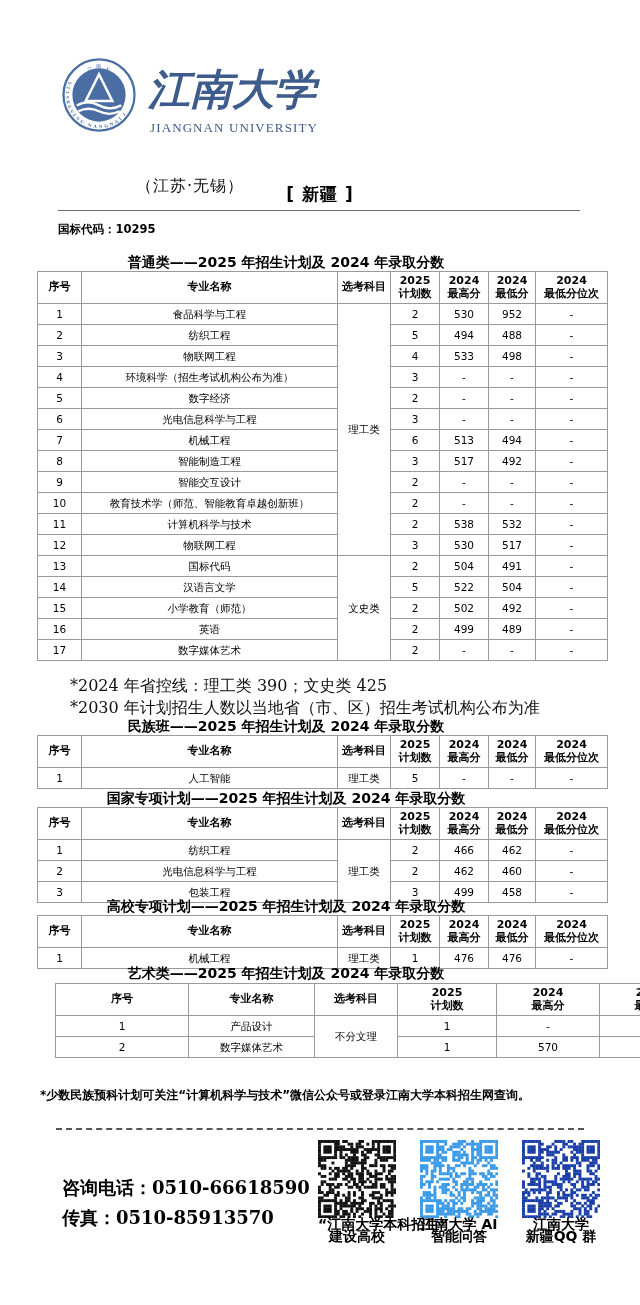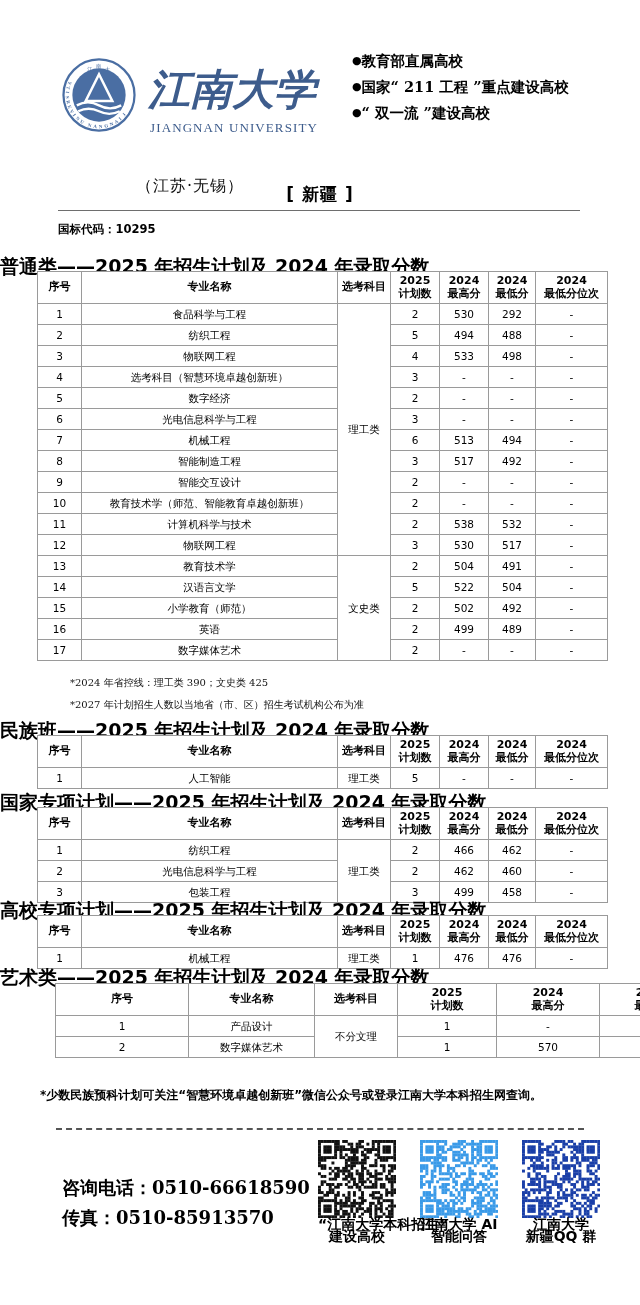--- a/index.html
+++ b/index.html
@@ -55,23 +55,23 @@
     border-top:1.6px solid #6e6e6e;
   }
   .code{
     position:absolute;left:58px;top:222px;
     font-family:"DejaVu Sans","Liberation Sans",sans-serif;
     font-weight:bold;font-size:11.5px;color:#000;
   }
 
   
   .sec-title{
-    position:absolute;width:572px;left:0;text-align:left;
+    position:absolute;width:572px;left:0;text-align:center;
     font-family:"DejaVu Sans","Liberation Sans",sans-serif;
-    font-weight:bold;font-size:19px;color:#000;white-space:nowrap;
+    font-weight:bold;font-size:14px;color:#000;white-space:nowrap;
   }
 
   
   table.t{
     position:absolute;border-collapse:collapse;
     table-layout:fixed;
     background:#fff;
   }
   table.t td,table.t th{
     border:1px solid #9a9a9a;
@@ -87,21 +87,21 @@
   table.t td{font-weight:normal;}
   table.t tr{height:21px;}
   table.t tr.hrow{height:32px;}
   .outer{border:1.4px solid #6f6f6f;}
   .cat{font-size:11px;}
 
   
   .note{
     position:absolute;left:70px;
     font-family:"DejaVu Serif","Liberation Serif",serif;
-    font-size:10px;color:#111;white-space:nowrap;
+    font-size:16px;color:#111;white-space:nowrap;
   }
   .footnote{
     position:absolute;left:40px;
     font-family:"DejaVu Sans","Liberation Sans",sans-serif;
     font-weight:bold;font-size:12px;color:#000;white-space:nowrap;
   }
 
   
   .dashed{
     position:absolute;left:56px;top:1128px;width:528px;height:0;
@@ -168,25 +168,20 @@
         <svg viewBox="0 0 180 58" width="180" height="58">
           <text x="4" y="44" font-family="'DejaVu Serif','Liberation Serif',serif" font-size="42" font-style="italic" font-weight="bold" fill="#3d5c8c">江南大学</text>
         </svg>
       </div>
 
       <div class="logo-en">JIANGNAN UNIVERSITY</div>
     </div>
 
     <div class="campus">（江苏·无锡）</div>
 
-    <div class="bullets">
-      <div><span class="dot">●</span><span>教育部直属高校</span></div>
-      <div><span class="dot">●</span><span>国家“ 211 工程 ”重点建设高校</span></div>
-      <div><span class="dot">●</span><span>“ 双一流 ”建设高校</span></div>
-    </div>
   </div>
 
   <div class="prov-title">[ 新疆 ]</div>
   <div class="rule"></div>
   <div class="code">国标代码：10295</div>
 
   <div id="sections-host">
       <div class="sec-title" style="top:254px">普通类——2025 年招生计划及 2024 年录取分数</div>
       <table class="t outer" style="left:37px;top:271px;width:563px">
         <tbody>
@@ -210,42 +205,42 @@
               <div>2024</div>
               <div>最低分位次</div>
             </th>
           </tr>
           <tr>
             <td>1</td>
             <td>食品科学与工程</td>
             <td class="cat" rowspan="12">理工类</td>
             <td>2</td>
             <td>530</td>
-            <td>292</td>
+            <td>952</td>
             <td>-</td>
           </tr>
           <tr>
             <td>2</td>
             <td>纺织工程</td>
             <td>5</td>
             <td>494</td>
             <td>488</td>
             <td>-</td>
           </tr>
           <tr>
             <td>3</td>
             <td>物联网工程</td>
             <td>4</td>
             <td>533</td>
             <td>498</td>
             <td>-</td>
           </tr>
           <tr>
             <td>4</td>
-            <td>选考科目（智慧环境卓越创新班）</td>
+            <td>环境科学（招生考试机构公布为准）</td>
             <td>3</td>
             <td>-</td>
             <td>-</td>
             <td>-</td>
           </tr>
           <tr>
             <td>5</td>
             <td>数字经济</td>
             <td>2</td>
             <td>-</td>
@@ -303,21 +298,21 @@
           <tr>
             <td>12</td>
             <td>物联网工程</td>
             <td>3</td>
             <td>530</td>
             <td>517</td>
             <td>-</td>
           </tr>
           <tr>
             <td>13</td>
-            <td>教育技术学</td>
+            <td>国标代码</td>
             <td class="cat" rowspan="5">文史类</td>
             <td>2</td>
             <td>504</td>
             <td>491</td>
             <td>-</td>
           </tr>
           <tr>
             <td>14</td>
             <td>汉语言文学</td>
             <td>5</td>
@@ -505,23 +500,23 @@
             <td>数字媒体艺术</td>
             <td>1</td>
             <td>570</td>
             <td>570</td>
           </tr>
         </tbody>
       </table>
     </div>
 
   <div class="note" style="top:676px">*2024 年省控线：理工类 390；文史类 425</div>
-  <div class="note" style="top:698px">*2027 年计划招生人数以当地省（市、区）招生考试机构公布为准</div>
-
-  <div class="footnote" style="top:1087px">*少数民族预科计划可关注“智慧环境卓越创新班”微信公众号或登录江南大学本科招生网查询。</div>
+  <div class="note" style="top:698px">*2030 年计划招生人数以当地省（市、区）招生考试机构公布为准</div>
+
+  <div class="footnote" style="top:1087px">*少数民族预科计划可关注“计算机科学与技术”微信公众号或登录江南大学本科招生网查询。</div>
 
   <div class="dashed"></div>
   <div class="contact" style="top:1176px">咨询电话：0510-66618590</div>
   <div class="contact" style="top:1206px">传真：0510-85913570</div>
 
   <div class="qr-row" id="qr-host">
       <div class="qr" style="left:0px;top:0">
         <svg class="img" viewBox="0 0 78 78">
           <rect width="78" height="78" fill="#fff"></rect>
           <g fill="#111111">

